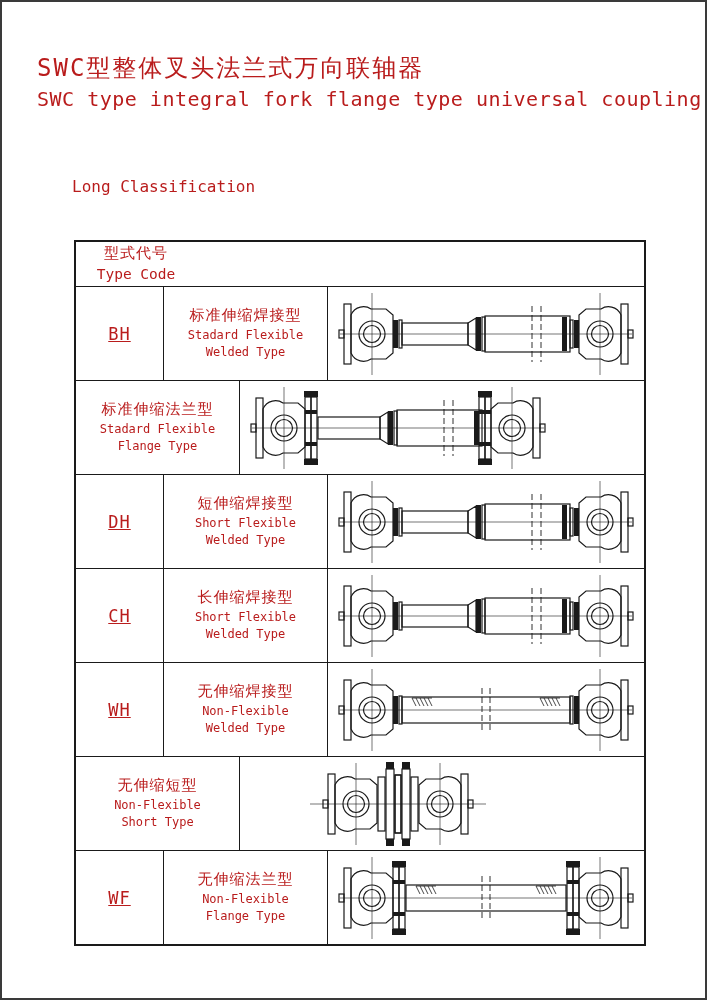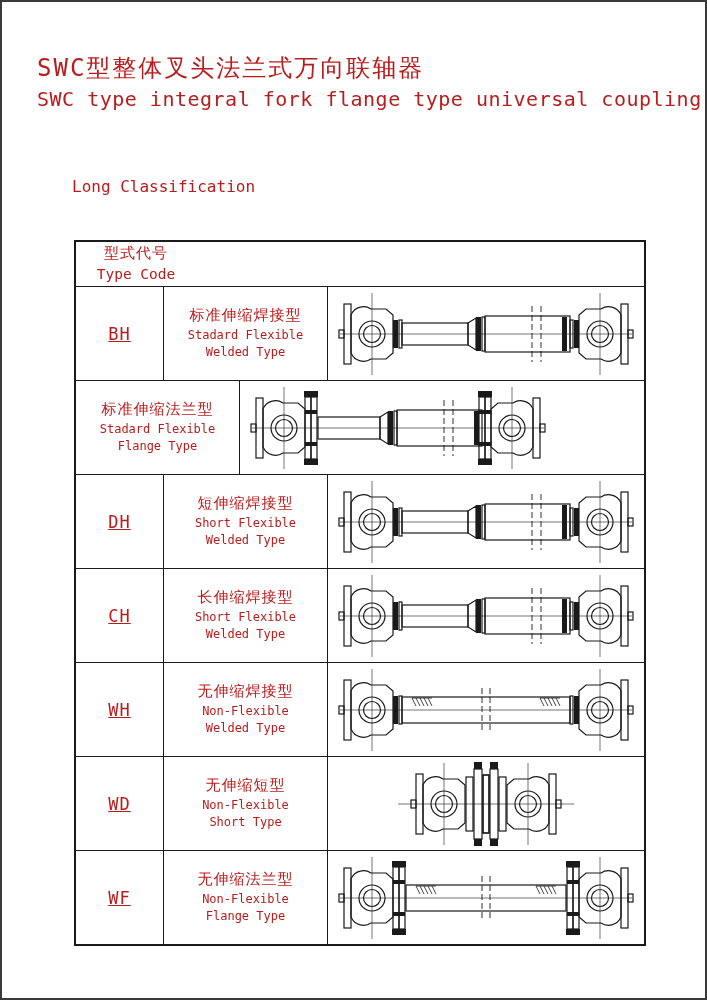--- a/index.html
+++ b/index.html
@@ -324,23 +324,20 @@
               <line x1="216" y1="33" x2="220" y2="41" class="thin"></line>
               <line x1="220" y1="33" x2="224" y2="41" class="thin"></line>
               <line x1="204" y1="33" x2="224" y2="33" class="thin"></line>
               <line x1="146" y1="23" x2="146" y2="67" class="dash"></line>
        <line x1="154" y1="23" x2="154" y2="67" class="dash"></line>
             </svg>
           </div>
         </div>
       </div>
       <div class="tr row">
-        <div class="td c1">
-          <span class="type-code">WD</span>
-        </div>
         <div class="td c2">
           <div class="name-zh">无伸缩短型</div>
           <div class="name-en">Non-Flexible</div>
           <div class="name-en">Short Type</div>
         </div>
         <div class="td c3">
           <div>
             <svg class="coupling" width="300" height="90" viewBox="0 0 300 90">
               <line x1="62" y1="45" x2="238" y2="45" class="cl"></line>
               <g transform="translate(72,0)">

